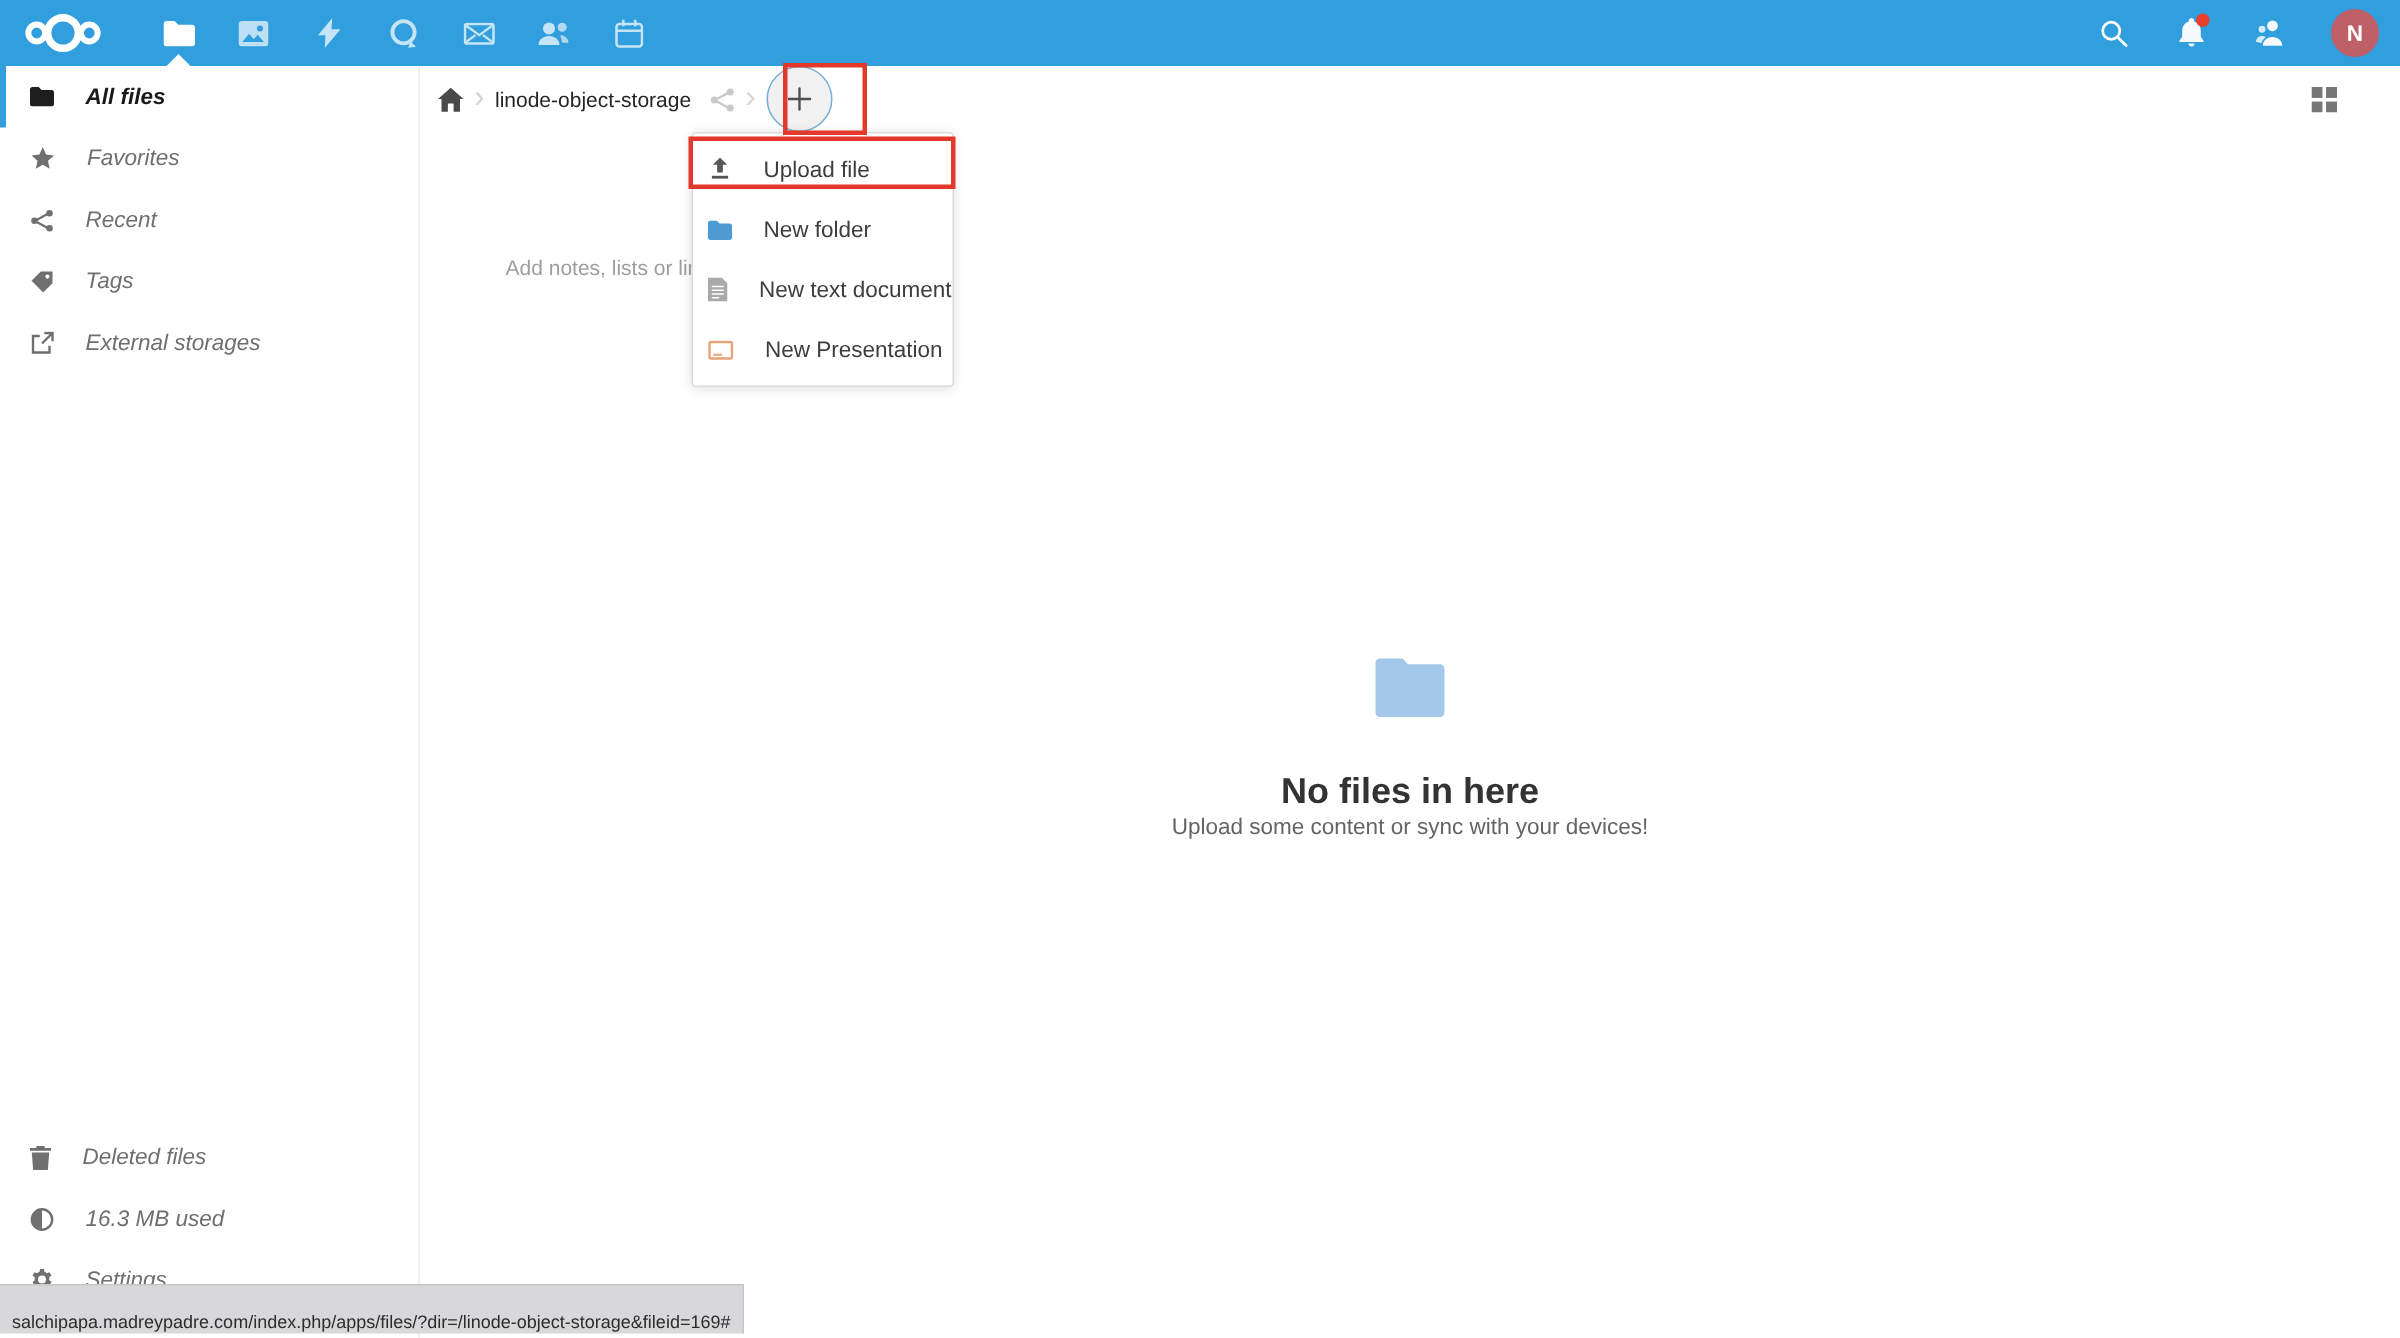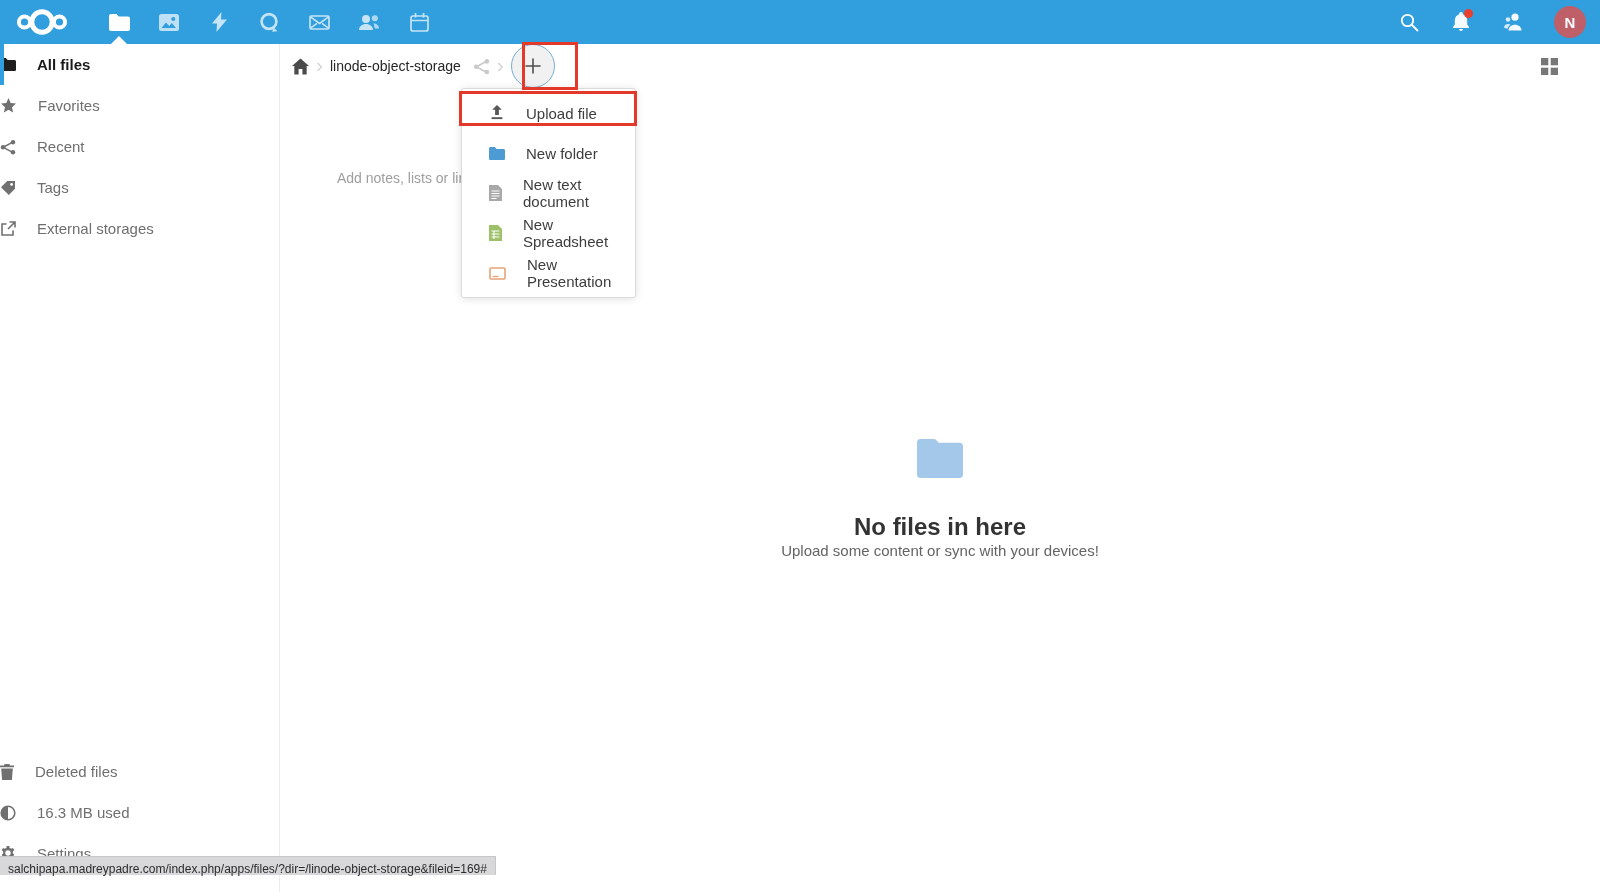--- a/index.html
+++ b/index.html
@@ -24,22 +24,22 @@
     justify-content:center; position:relative; cursor:pointer; }
   .avatar { width:32px; height:32px; border-radius:50%; background:#bf5f68; color:#fff;
     display:flex; align-items:center; justify-content:center; font-size:15px; font-weight:600;
     cursor:pointer; }
   .bell-dot { position:absolute; right:-1px; top:-2px; width:9px; height:9px;
     border-radius:50%; background:#e8402f; }
 
   
   .sidebar { position:absolute; left:0; top:44px; width:280px; height:848px;
     background:#fff; border-right:1px solid #ececec; z-index:10; }
-  .nav-item { height:41px; display:flex; align-items:center; gap:21px; 
-    color:#6f6f6f; font-size:15px; cursor:pointer; position:relative; }
+  .nav-item { height:41px; display:flex; align-items:center; gap:21px; padding-left:20px;
+    color:#6f6f6f; font-size:15px; cursor:pointer; position:relative;font-style:italic; }
   .nav-item svg { flex:none; color:#707070; }
   .nav-item.active { color:#1a1a1a; font-weight:600; }
   .nav-item.active svg { color:#1e1e1e; }
   .nav-item.active::before { content:""; position:absolute; left:0; top:0; width:4px;
     height:100%; background:#319edd; }
   .sidebar-bottom { position:absolute; left:0; bottom:18px; width:100%; }
 
   
   .main { position:absolute; left:280px; top:44px; width:1320px; height:848px; }
   .crumbs { height:44px; display:flex; align-items:center; padding-left:12px; position:relative; }
@@ -56,33 +56,33 @@
 
   .empty { position:absolute; left:0; top:390px; width:100%; text-align:center; }
   .empty .efolder { display:inline-block; }
   .empty h2 { margin-top:30px; font-size:24px; font-weight:700; color:#333; }
   .empty p { margin-top:1px; font-size:15px; color:#646464; }
 
   
   .popover { position:absolute; left:461px; top:88px; width:175px; z-index:50;
     background:#fff; border:1px solid #dbdbdb; border-radius:3px; padding:4px 0;
     box-shadow:0 1px 8px rgba(0,0,0,.12); }
-  .menu-item { height:40px; display:flex; align-items:center; gap:21px; padding-left:27px;
+  .menu-item { height:40px; display:flex; align-items:center; gap:21px; padding-left:10px;
     font-size:15px; color:#3d3d3d; cursor:pointer; }
   .menu-item svg { flex:none; }
 
   
   .annot { position:absolute; border:3px solid #e2392b; z-index:60; pointer-events:none; }
   .annot.box-plus { left:522px; top:42px; width:56px; height:48px; }
   .annot.box-upload { left:459px; top:91px; width:178px; height:35px; }
 
   
   .statusbar { position:absolute; left:0; top:856px; height:19px; z-index:70;
     background:#d8d8da; border:1px solid #c6c6c8; border-left:none; border-bottom:none;
-    color:#2c2c2c; font-size:12px; line-height:17px; padding:4px 8px; white-space:nowrap; }
+    color:#2c2c2c; font-size:12px; line-height:17px; padding:16px 8px; white-space:nowrap; }
 </style>
 </head>
 <body>
 
 <div class="topbar">
   <div class="logo">
     <svg width="52" height="30" viewBox="0 0 52 30" fill="none">
       <circle cx="8.5" cy="15" r="5.6" stroke="#fff" stroke-width="4"></circle>
       <circle cx="26" cy="15" r="10.2" stroke="#fff" stroke-width="5"></circle>
       <circle cx="43.5" cy="15" r="5.6" stroke="#fff" stroke-width="4"></circle>
@@ -279,27 +279,20 @@
     <span>New folder</span>
   </div>
   <div class="menu-item">
     <svg width="13" height="16" viewBox="0 0 13 16">
       <path d="M0 0h9l4 4v12H0z" fill="#a9a9a9"></path>
       <path d="M2.5 6h8M2.5 8.5h8M2.5 11h8M2.5 13.5h5" stroke="#fff" stroke-width="1.1"></path>
     </svg>
     <span>New text document</span>
   </div>
   <div class="menu-item">
-    <svg width="13" height="16" viewBox="0 0 13 16">
-      <path d="M0 0h9l4 4v12H0z" fill="#9dc068"></path>
-      <path d="M2.5 6h8M2.5 9h8M2.5 12h8M5 6v8" stroke="#fff" stroke-width="1.1"></path>
-    </svg>
-    <span>New Spreadsheet</span>
-  </div>
-  <div class="menu-item">
     <svg width="17" height="13" viewBox="0 0 17 13" fill="none">
       <rect x="1" y="1" width="15" height="11" rx="1" stroke="#e8a478" stroke-width="1.6"></rect>
       <path d="M3.5 9.5h6" stroke="#e8a478" stroke-width="1.4"></path>
     </svg>
     <span>New Presentation</span>
   </div>
 </div>
 
 <div class="annot box-plus"></div>
 <div class="annot box-upload"></div>

